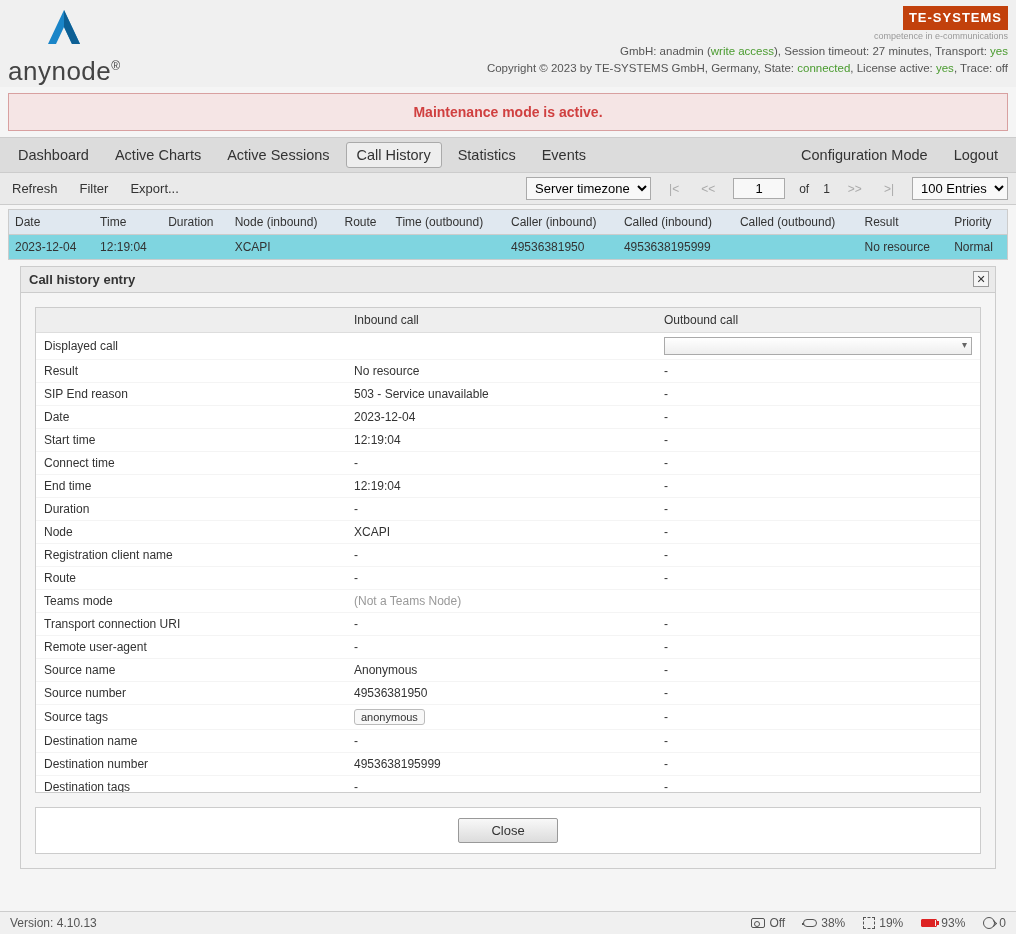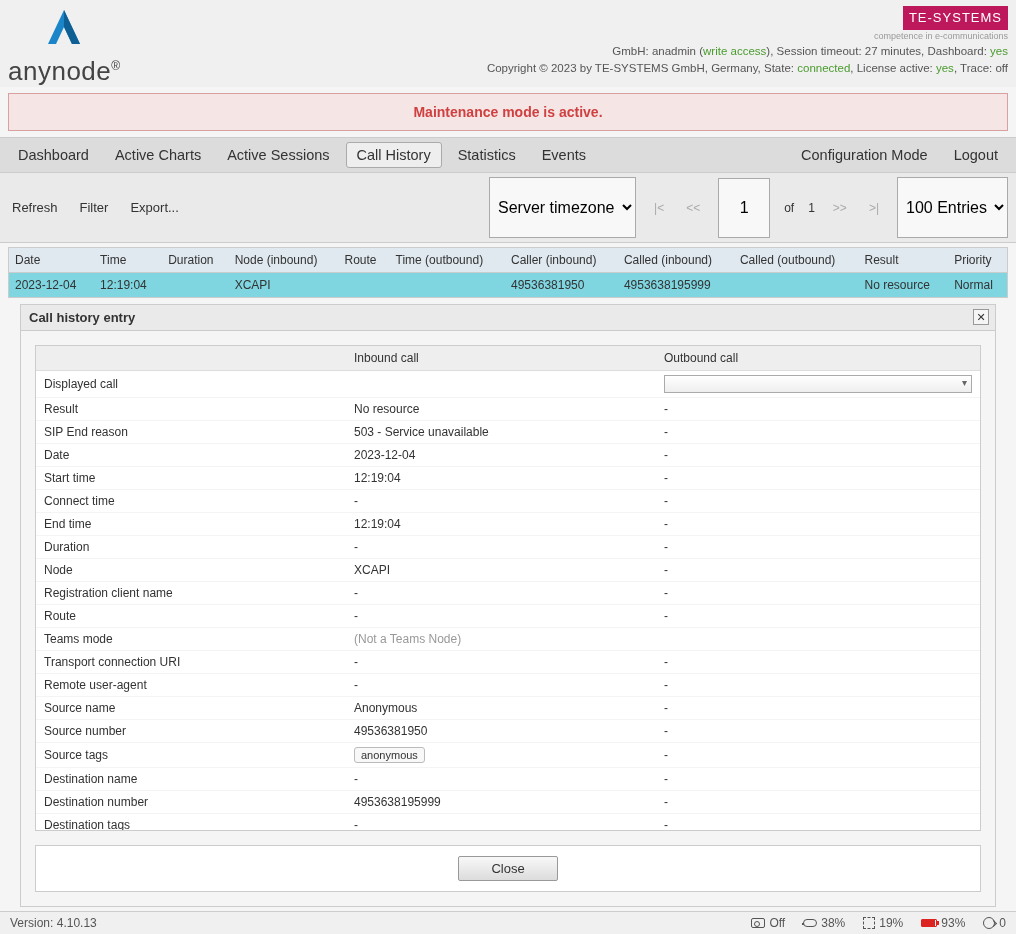--- a/index.html
+++ b/index.html
@@ -18,23 +18,23 @@
   justify-content: space-between;
   padding: 6px 8px 0 8px;
   background: #f0f0f0;
 }
 .logo-area { display: flex; align-items: center; gap: 6px; flex-direction: column; }
 .logo-text { font-size: 26px; font-weight: 300; color: #444; letter-spacing: 0.5px; }
 .logo-text sup { font-size: 12px; }
 .header-right { text-align: right; font-size: 11.5px; color: #555; line-height: 1.5; }
 .header-right .teslogo {
   display: inline-block;
-  background: #be185d;
+  background: #c2410c;
   color: #fff;
-  font-weight: normal;
+  font-weight: bold;
   padding: 2px 6px;
   font-size: 13px;
   letter-spacing: 1px;
 }
 .sublogo { font-size: 9px; color: #999; }
 .green { color: #4a9b2f; }
 .banner {
   margin: 6px 8px;
   border: 1px solid #d8a0a0;
   background: #f5e5e5;
@@ -69,24 +69,24 @@
   display: flex;
   align-items: center;
   padding: 4px 8px;
   gap: 14px;
   background: #eaeaea;
   border-bottom: 1px solid #ccc;
 }
 .toolbar .tbitem { font-size: 13px; color: #333; cursor: pointer; padding: 3px 4px; }
 .toolbar .spacer { flex: 1; }
 .toolbar select, .toolbar input {
-  font-size: 16px;
+  font-size: 13px;
   border: 1px solid #aaa;
   background: #f8f8f8;
-  padding: 20px 4px;
+  padding: 2px 4px;
 }
 .toolbar .pageinput { width: 52px; text-align: center; }
 .pager-btn { color: #aaa; padding: 0 4px; cursor: pointer; }
 .table-wrap { background: #fff; margin: 4px 8px 0 8px; border: 1px solid #ccc; }
 table.main { width: 100%; border-collapse: collapse; font-size: 12px; }
 table.main th {
   text-align: left;
   font-weight: normal;
   background: #e0e8f0;
   padding: 5px 6px;
@@ -216,21 +216,21 @@
     <svg width="44" height="44" viewBox="0 0 44 44">
       <path d="M22 4 L38 38 L30 38 L22 21 L14 38 L6 38 Z" fill="#1a85c8"></path>
       <path d="M22 4 L38 38 L30 38 L22 21 Z" fill="#0d5f94"></path>
     </svg>
     <span class="logo-text"><span>anynode</span><sup>®</sup></span>
   </div>
   <div class="header-right">
     <div><span class="teslogo">TE-SYSTEMS</span></div>
     <div class="sublogo">competence in e-communications</div>
     <div>
-      <span>GmbH: </span><span>anadmin</span><span> (</span><span class="green">write access</span><span>), Session timeout: </span><span>27 minutes</span><span>, Dashboard: </span><span class="green">yes</span>
+      <span>GmbH: </span><span>anadmin</span><span> (</span><span class="green">write access</span><span>), Session timeout: </span><span>27 minutes</span><span>, Transport: </span><span class="green">yes</span>
     </div>
     <div>
       <span>Copyright © 2023 by TE-SYSTEMS GmbH, Germany, State: </span><span class="green">connected</span><span>, License active: </span><span class="green">yes</span><span>, Trace: </span><span>off</span>
     </div>
   </div>
 </div>
 
 <div class="banner">Maintenance mode is active.</div>
 
 <div class="navbar">

